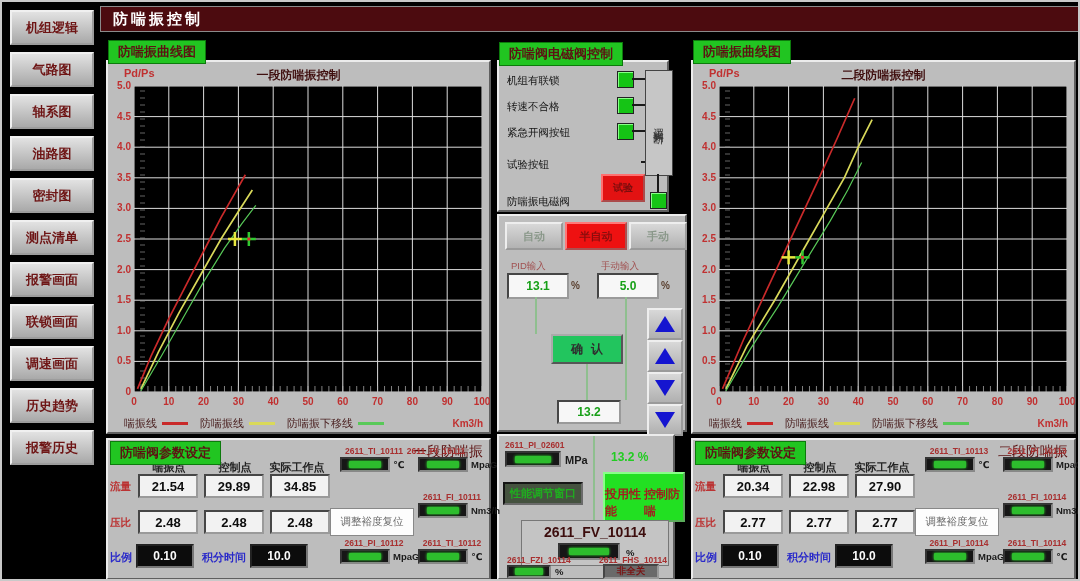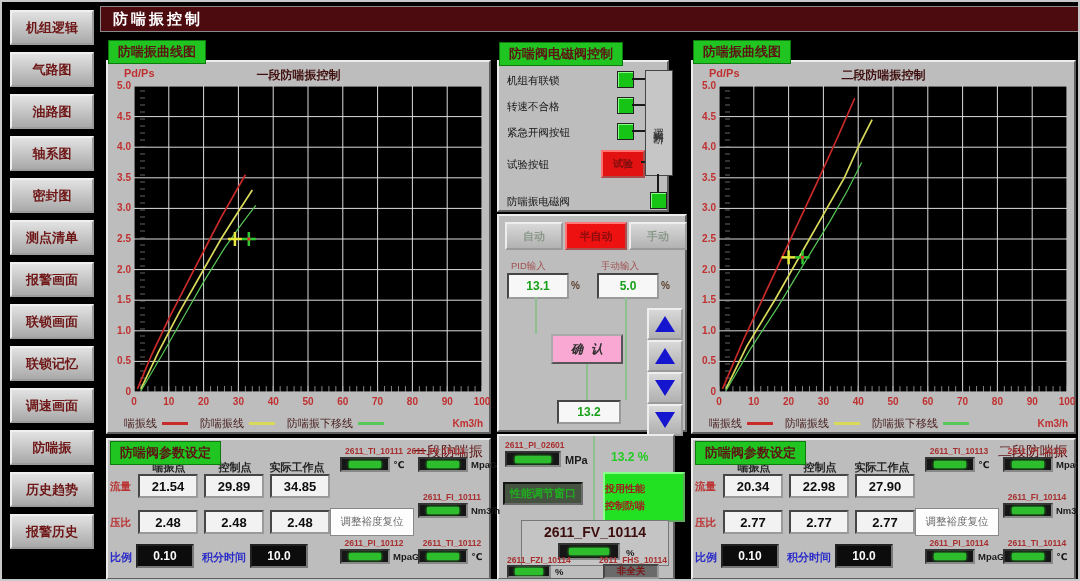--- a/index.html
+++ b/index.html
@@ -25,40 +25,40 @@
   .vline{position:absolute;width:2px;background:#1a1a1a;}
   .gline{position:absolute;width:2px;background:#8fbf8f;}
   .logicbox{position:absolute;background:#c6c6c6;border:1px solid #444;
             writing-mode:vertical-rl;text-orientation:upright;font-size:10.5px;color:#333;
             display:flex;align-items:center;justify-content:center;letter-spacing:2px;}
   .mbtn{position:absolute;height:24px;background:linear-gradient(#d8d8d8,#b2b2b2);
         border:2px outset #eee;color:#8a988a;font-size:11px;font-weight:bold;
         display:flex;align-items:center;justify-content:center;cursor:pointer;}
   .mbtn.active{background:#ee1111;border:2px outset #ff7777;color:#8a0d0d;}
   .redbtn{position:absolute;background:#e21212;border:2px outset #ff7070;color:#7a0d0d;
-          font-size:10px;font-weight:bold;display:flex;align-items:center;justify-content:center;cursor:pointer;}
+          font-size:10px;font-weight:bold;display:flex;align-items:center;justify-content:center;cursor:pointer;margin-top:24px;}
   .flabel{position:absolute;font-size:9.5px;color:#a05050;white-space:nowrap;}
   .gfield{position:absolute;background:#f7f7f7;border:2px inset #9a9a9a;color:#18a018;
           font-weight:bold;font-size:12px;display:flex;align-items:center;justify-content:center;}
   .unit{position:absolute;font-size:10px;font-weight:bold;color:#5a4030;}
-  .selbtn{position:absolute;background:#f9a8d4;border:2px outset #aaa;color:#2e2e2e;
+  .selbtn{position:absolute;background:#22c55e;border:2px outset #aaa;color:#2e2e2e;
           font-size:12px;font-weight:bold;letter-spacing:8px;display:flex;align-items:center;
-          justify-content:center;padding-left:8px;box-sizing:border-box;cursor:pointer;font-style:italic;}
+          justify-content:center;padding-left:8px;box-sizing:border-box;cursor:pointer;}
   .abtn{position:absolute;width:32px;height:28px;background:linear-gradient(#d8d8d8,#b0b0b0);
         border:2px outset #eee;display:flex;align-items:center;justify-content:center;cursor:pointer;}
   .tri-up{width:0;height:0;border-left:10px solid transparent;border-right:10px solid transparent;
           border-bottom:16px solid #1515d0;}
   .tri-down{width:0;height:0;border-left:10px solid transparent;border-right:10px solid transparent;
             border-top:16px solid #1515d0;}
   .tag{position:absolute;font-size:8.5px;color:#a83030;white-space:nowrap;font-weight:bold;}
   .disp{position:absolute;background:#161616;border:2px inset #888;display:flex;align-items:center;justify-content:center;box-sizing:border-box;}
   .disp .bar{width:68%;height:7px;background:#2dbd2d;box-shadow:0 0 3px #3f3;border-radius:1px;}
   .greentext{position:absolute;color:#22cc22;font-weight:bold;font-size:12px;}
   .enbtn{position:absolute;background:#22e022;border:2px outset #8f8;color:#a02020;
-         font-size:10px;font-weight:bold;display:flex;flex-direction:column;align-items:flex-start;
+         font-size:12px;font-weight:bold;display:flex;flex-direction:row;align-items:flex-end;
          justify-content:center;line-height:17px;cursor:pointer;}
   .perfwin{position:absolute;background:#45523f;border:2px inset #6a6a6a;color:#1fae1f;
            font-size:11px;font-weight:bold;padding:2px 5px;}
   .fvbox{position:absolute;background:#c4c4c4;border:1px solid #777;}
   .fvtag{position:absolute;width:100%;text-align:center;top:3px;font-size:14px;font-weight:bold;color:#3c0d0d;}
   .statusbox{position:absolute;background:#6a6a6a;border:2px inset #999;color:#7a1212;
              font-size:9.5px;font-weight:bold;display:flex;align-items:center;justify-content:center;box-sizing:border-box;}
   
   .phead{position:absolute;font-size:11px;color:#222;text-align:center;font-weight:bold;}
   .prow-label{position:absolute;font-size:10.5px;color:#bb3333;font-weight:bold;}
@@ -82,29 +82,27 @@
   .legend .lunit{margin-left:auto;color:#c03030;font-weight:bold;font-size:10px;}
 </style>
 </head>
 <body>
 
 <div id="screen">
 
   <div id="sidebar">
       <div class="sbtn">机组逻辑</div>
       <div class="sbtn">气路图</div>
+      <div class="sbtn">轴系图</div>
       <div class="sbtn">油路图</div>
-      <div class="sbtn">轴系图</div>
       <div class="sbtn">密封图</div>
       <div class="sbtn">测点清单</div>
       <div class="sbtn">报警画面</div>
       <div class="sbtn">联锁画面</div>
-      <div class="sbtn">联锁记忆</div>
       <div class="sbtn">调速画面</div>
-      <div class="sbtn">防喘振</div>
       <div class="sbtn">历史趋势</div>
       <div class="sbtn">报警历史</div>
     </div>
 
   <div id="titlebar">防喘振控制</div>
 
   <div class="glabel" style="left:106px;top:38px;">防喘振曲线图</div>
   <div class="glabel" style="left:497px;top:40px;">防喘阀电磁阀控制</div>
   <div class="glabel" style="left:691px;top:38px;">防喘振曲线图</div>
 

